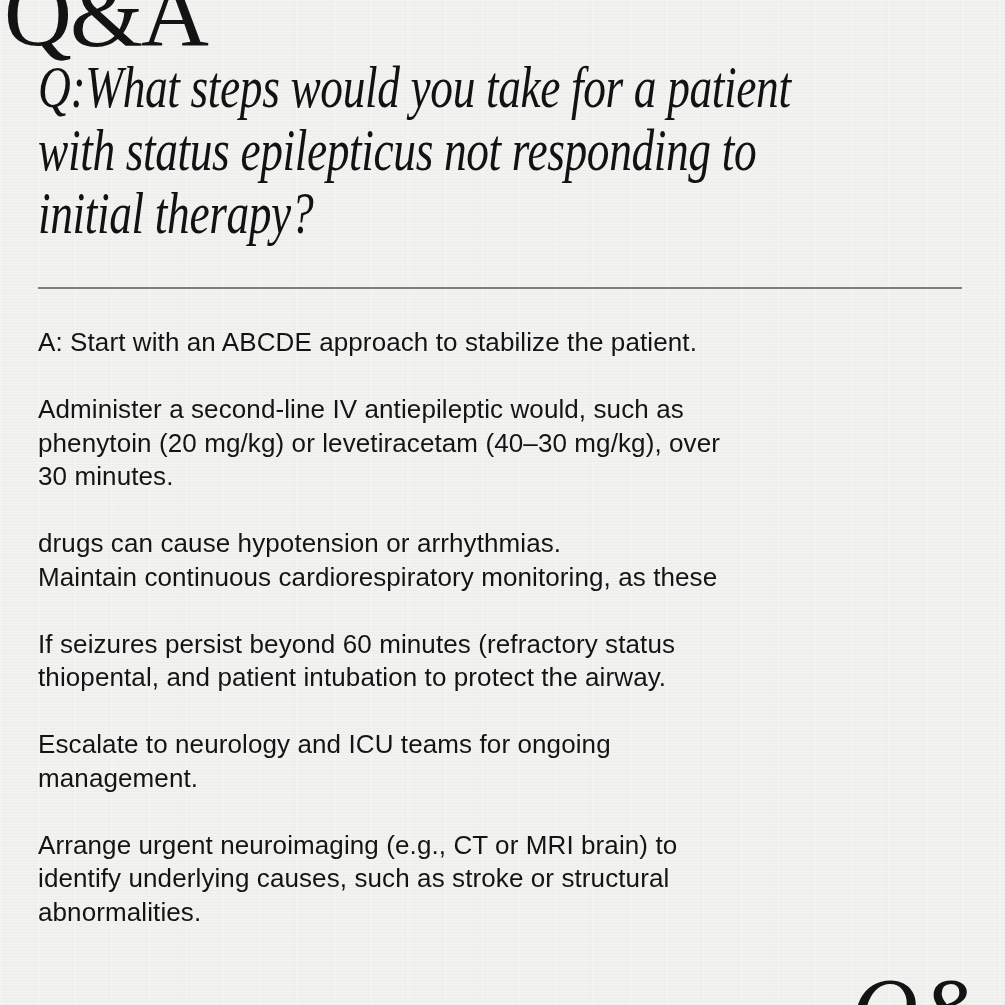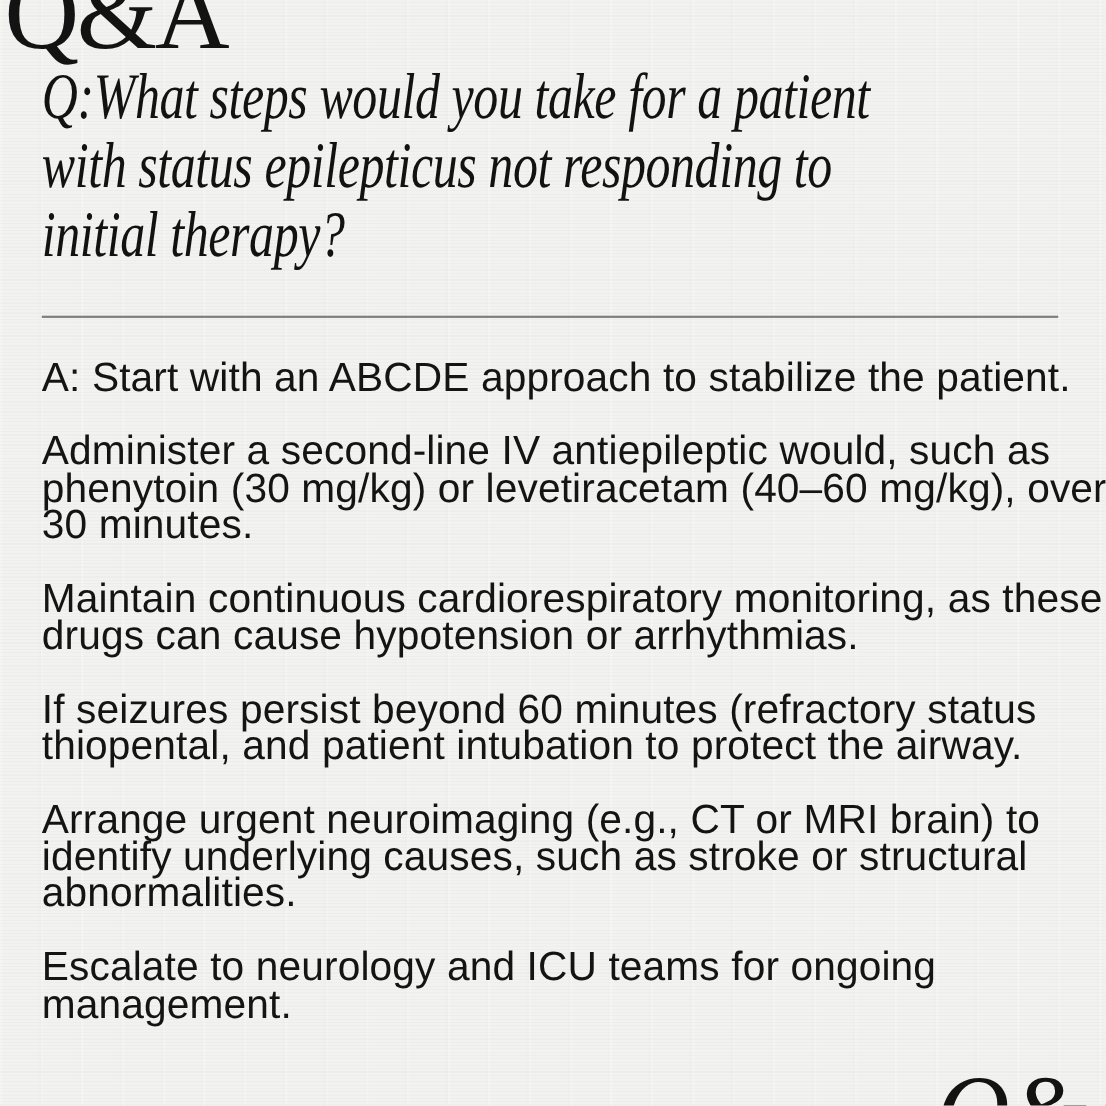--- a/index.html
+++ b/index.html
@@ -56,21 +56,21 @@
     left: 38px;
     top: 287px;
     width: 924px;
     height: 2px;
     background: #7e7e7e;
   }
   .answer {
     position: absolute;
     left: 38px;
     top: 326px;
-    font-size: 37px;
+    font-size: 26px;
     line-height: 33.5px;
     letter-spacing: 0.1px;
     color: #141414;
   }
   .para { margin: 0 0 33.5px 0; }
   .aline { white-space: nowrap; }
   .wordmark-bottom {
     position: absolute;
     left: 851px;
     top: 964px;
@@ -99,42 +99,42 @@
   <div class="divider"></div>
 
   <div class="answer">
 
     <div class="para">
       <div class="aline">A: Start with an ABCDE approach to stabilize the patient.</div>
     </div>
 
     <div class="para">
       <div class="aline">Administer a second-line IV antiepileptic would, such as</div>
-      <div class="aline">phenytoin (30 mg/kg) or levetiracetam (40–60 mg/kg), over</div>
+      <div class="aline">phenytoin (20 mg/kg) or levetiracetam (40–30 mg/kg), over</div>
       <div class="aline">30 minutes.</div>
     </div>
 
     <div class="para">
+      <div class="aline">drugs can cause hypotension or arrhythmias.</div>
       <div class="aline">Maintain continuous cardiorespiratory monitoring, as these</div>
-      <div class="aline">drugs can cause hypotension or arrhythmias.</div>
     </div>
 
     <div class="para">
       <div class="aline">If seizures persist beyond 60 minutes (refractory status</div>
       <div class="aline">thiopental, and patient intubation to protect the airway.</div>
     </div>
 
     <div class="para">
+      <div class="aline">Escalate to neurology and ICU teams for ongoing</div>
+      <div class="aline">management.</div>
+    </div>
+
+    <div class="para">
       <div class="aline">Arrange urgent neuroimaging (e.g., CT or MRI brain) to</div>
       <div class="aline">identify underlying causes, such as stroke or structural</div>
       <div class="aline">abnormalities.</div>
-    </div>
-
-    <div class="para">
-      <div class="aline">Escalate to neurology and ICU teams for ongoing</div>
-      <div class="aline">management.</div>
     </div>
 
   </div>
 
   <div class="wordmark-bottom">Q&amp;A</div>
 
 </div>
 
 </body></html>

